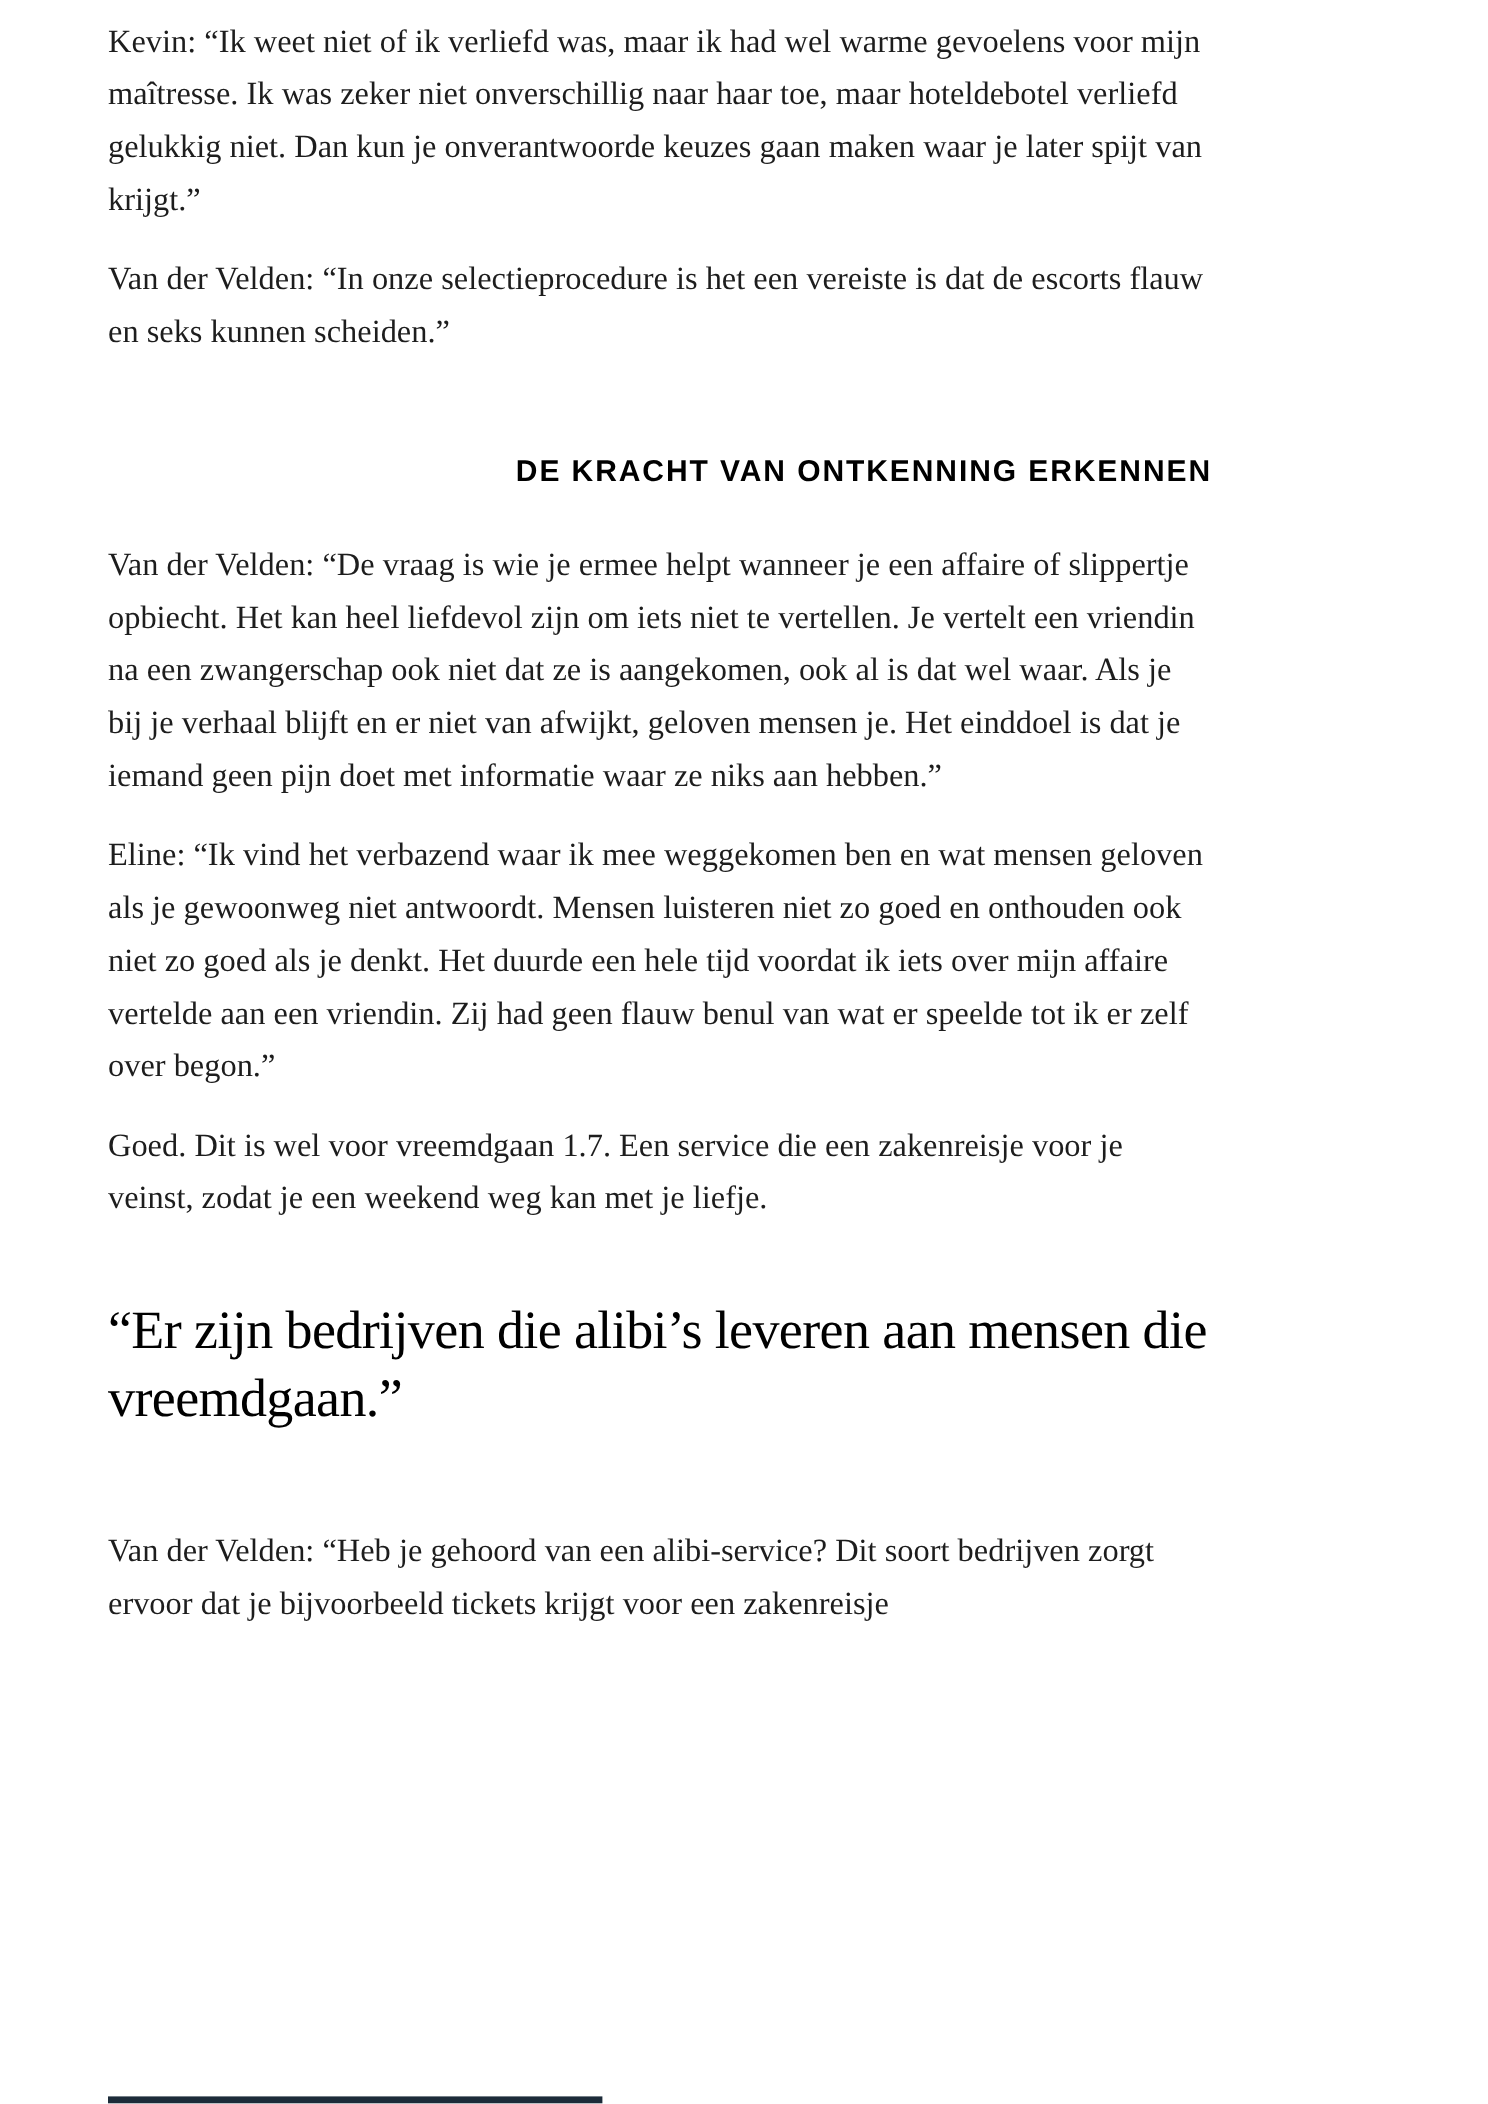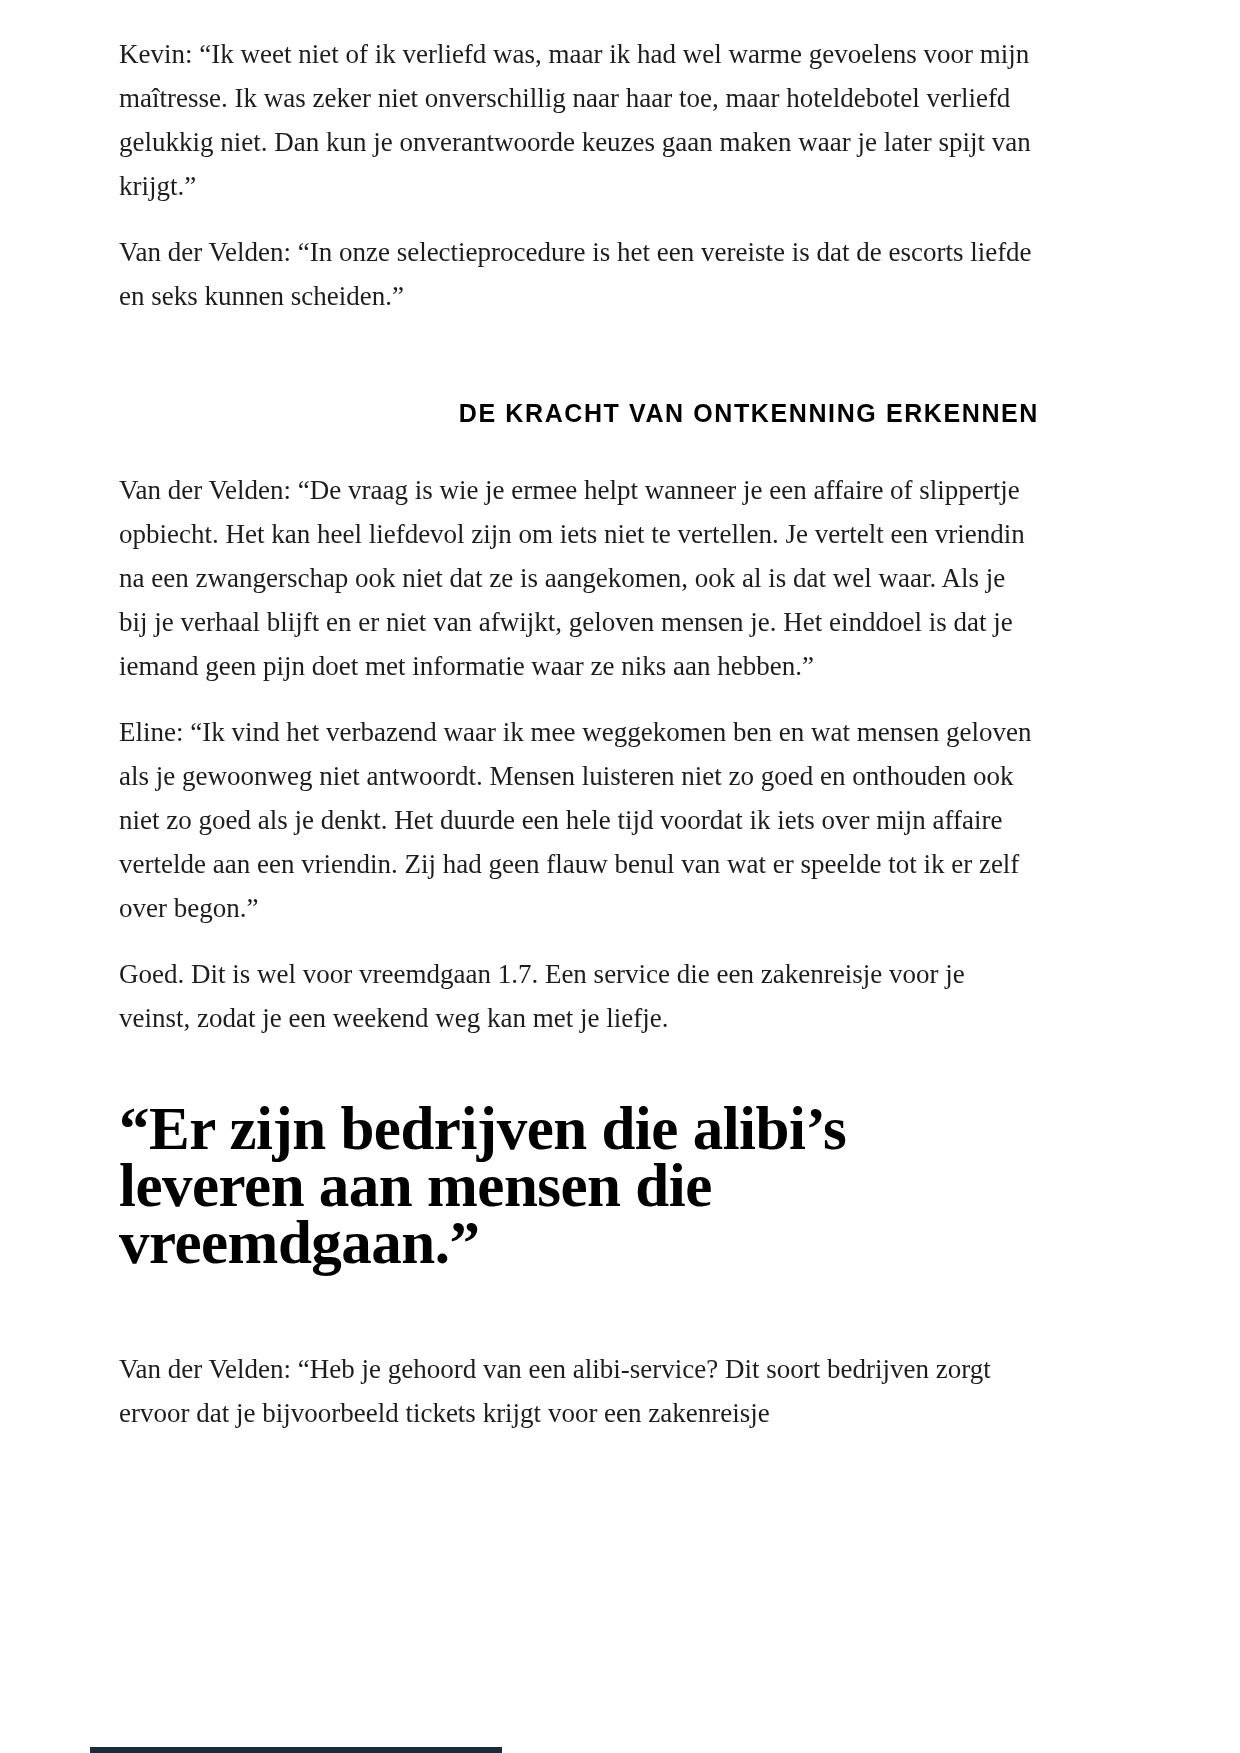--- a/index.html
+++ b/index.html
@@ -9,22 +9,22 @@
   }
   body {
     width: 1240px;
     height: 1753px;
     overflow: hidden;
     position: relative;
     font-family: "Liberation Serif", serif;
   }
   .article {
     width: 920px;
-    margin-left: 119px;
-    padding-top: 32px;
+    margin-left: 90px;
+    padding-top: 12px;
   }
   p.body-para {
     font-family: "Liberation Serif", serif;
     font-size: 27px;
     line-height: 44px;
     color: #1d1d1d;
     margin: 0 0 22px 0;
     text-align: left;
   }
   h3.section-heading {
@@ -33,22 +33,22 @@
     font-size: 25px;
     line-height: 30px;
     letter-spacing: 1.6px;
     color: #000000;
     margin: 80px 0 40px 0;
     text-transform: uppercase;
     text-align: right;
   }
   blockquote.pull-quote {
     font-family: "Liberation Serif", serif;
-    font-weight: 700;
-    font-size: 61px;
+    font-weight: 400;
+    font-size: 45px;
     line-height: 57px;
     letter-spacing: -0.5px;
     color: #000000;
     margin: 60px 0 76px 0;
     padding: 0;
   }
   .bottom-cutoff {
     position: absolute;
     left: 90px;
     top: 1747px;
@@ -56,21 +56,21 @@
     height: 6px;
   }
 </style>
 </head>
 <body style="background: rgb(255, 255, 255);">
 
 <div class="article">
 
   <p class="body-para">Kevin: “Ik weet niet of ik verliefd was, maar ik had wel warme gevoelens voor mijn maîtresse. Ik was zeker niet onverschillig naar haar toe, maar hoteldebotel verliefd gelukkig niet. Dan kun je onverantwoorde keuzes gaan maken waar je later spijt van krijgt.”</p>
 
-  <p class="body-para">Van der Velden: “In onze selectieprocedure is het een vereiste is dat de escorts liefde en seks kunnen scheiden.”</p>
+  <p class="body-para">Van der Velden: “In onze selectieprocedure is het een vereiste is dat de escorts flauw en seks kunnen scheiden.”</p>
 
   <h3 class="section-heading">DE KRACHT VAN ONTKENNING ERKENNEN</h3>
 
 
   <p class="body-para">Van der Velden: “De vraag is wie je ermee helpt wanneer je een affaire of slippertje opbiecht. Het kan heel liefdevol zijn om iets niet te vertellen. Je vertelt een vriendin na een zwangerschap ook niet dat ze is aangekomen, ook al is dat wel waar. Als je bij je verhaal blijft en er niet van afwijkt, geloven mensen je. Het einddoel is dat je iemand geen pijn doet met informatie waar ze niks aan hebben.”</p>
 
   <p class="body-para">Eline: “Ik vind het verbazend waar ik mee weggekomen ben en wat mensen geloven als je gewoonweg niet antwoordt. Mensen luisteren niet zo goed en onthouden ook niet zo goed als je denkt. Het duurde een hele tijd voordat ik iets over mijn affaire vertelde aan een vriendin. Zij had geen flauw benul van wat er speelde tot ik er zelf over begon.”</p>
 
 
   <p class="body-para">Goed. Dit is wel voor vreemdgaan 1.7. Een service die een zakenreisje voor je veinst, zodat je een weekend weg kan met je liefje.</p>

